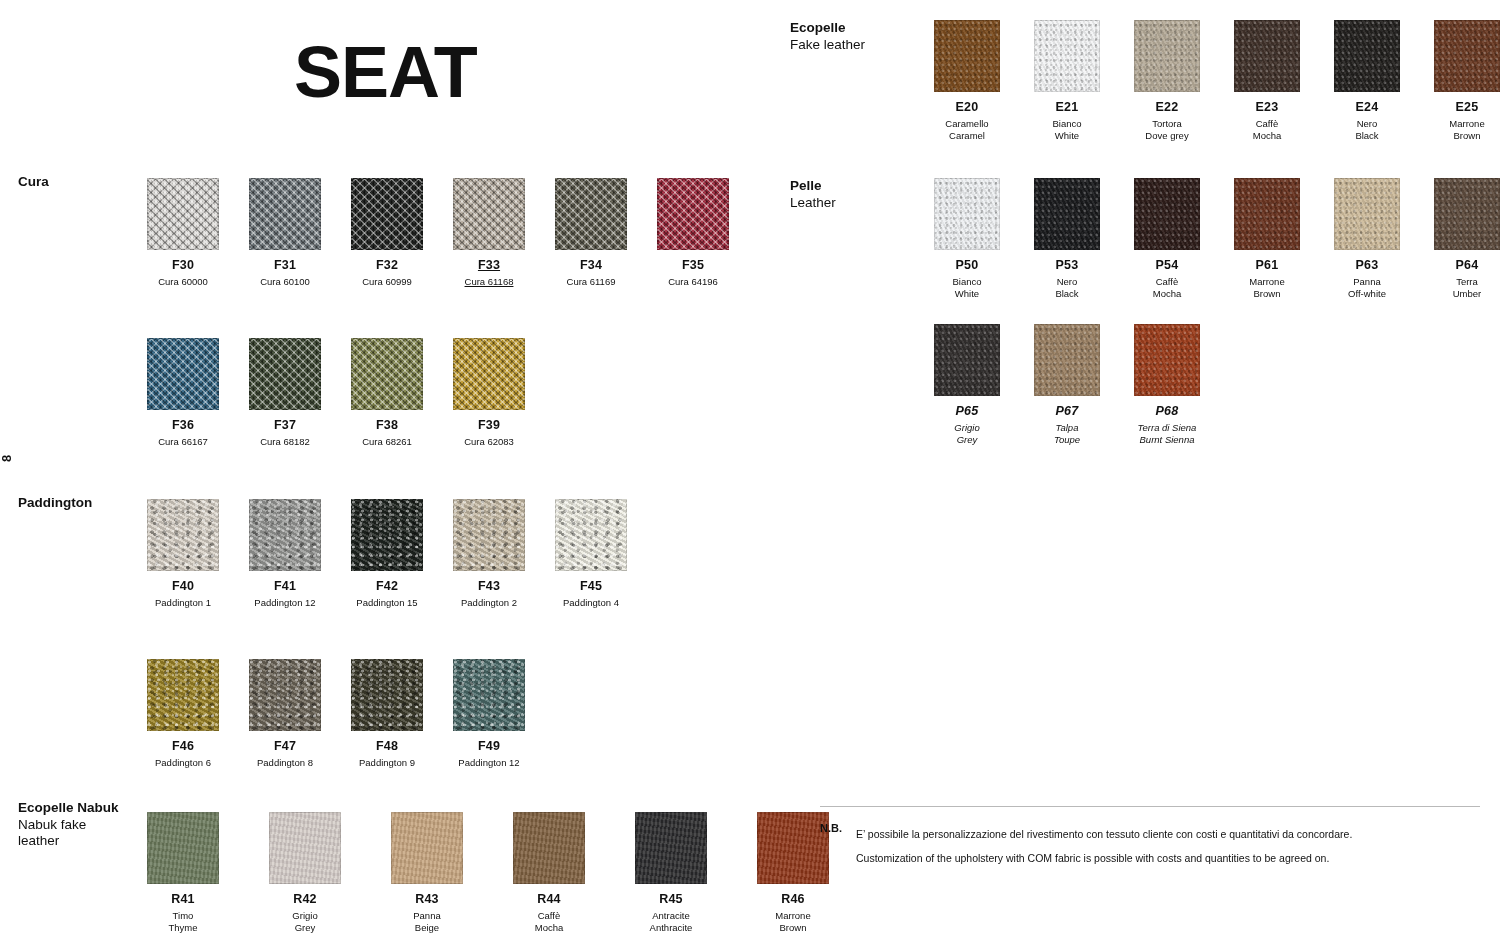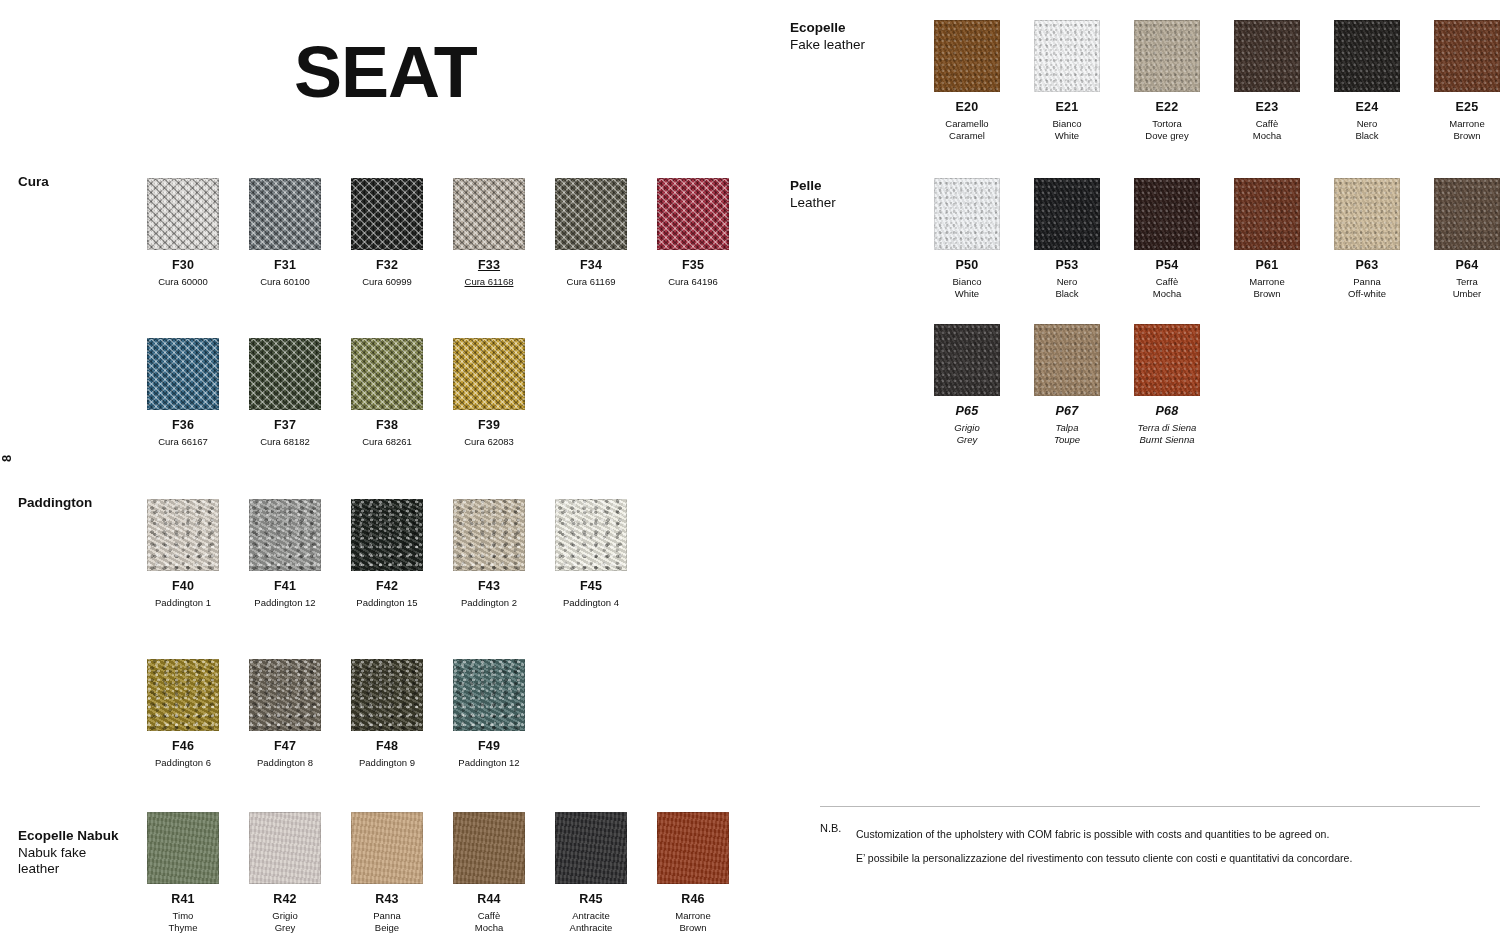--- a/index.html
+++ b/index.html
@@ -62,21 +62,21 @@
   #note{
     position:absolute;left:820px;top:806px;width:660px;
   }
   #note-rule{
     position:absolute;left:0;top:0;width:660px;height:1px;
     background:#b9b9b9;
   }
   #note-body{position:absolute;left:0;top:16px;width:660px;}
   #note-tag{
     position:absolute;left:0;top:0;
-    font-size:11px;font-weight:400;color:#111111;
+    font-size:11px;font-weight:700;color:#111111;
   }
   .note-line{
     margin-left:36px;font-size:10.5px;line-height:24px;color:#111111;
   }
 
   
 
   .tex-weave{
     background-image:
       repeating-linear-gradient(45deg,
@@ -223,23 +223,23 @@
         <div class="swatch tex-boucle" title="F48" style="width: 72px; height: 72px; margin: 0px auto; background-color: rgb(62, 60, 44);"></div>
         <div class="code">F48</div>
         <div class="desc">Paddington 9</div>
       </div>
       <div class="cell" style="width: 102px;">
         <div class="swatch tex-boucle" title="F49" style="width: 72px; height: 72px; margin: 0px auto; background-color: rgb(76, 107, 106);"></div>
         <div class="code">F49</div>
         <div class="desc">Paddington 12</div>
       </div>
     </div>
-    <div class="group-label" style="left: 18px; top: 828px;"><span class="gl-it">Ecopelle Nabuk</span><span class="gl-en">Nabuk fake
+    <div class="group-label" style="left: 18px; top: 800px;"><span class="gl-it">Ecopelle Nabuk</span><span class="gl-en">Nabuk fake
 leather</span></div>
-    <div class="row" style="left: 132px; top: 812px;">
+    <div class="row" style="left: 132px; top: 812px; gap: 20px;">
       <div class="cell" style="width: 102px;">
         <div class="swatch tex-nubuk" title="R41" style="width: 72px; height: 72px; margin: 0px auto; background-color: rgb(107, 122, 92);"></div>
         <div class="code">R41</div>
         <div class="desc">Timo
 Thyme</div>
       </div>
       <div class="cell" style="width: 102px;">
         <div class="swatch tex-nubuk" title="R42" style="width: 72px; height: 72px; margin: 0px auto; background-color: rgb(214, 206, 201);"></div>
         <div class="code">R42</div>
         <div class="desc">Grigio
@@ -369,16 +369,16 @@
         <div class="desc">Terra di Siena
 Burnt Sienna</div>
       </div>
     </div>
   </div>
 
 <div id="note">
   <div id="note-rule"></div>
   <div id="note-body">
     <div id="note-tag">N.B.</div>
+    <div class="note-line">E’ possibile la personalizzazione del rivestimento con tessuto cliente con costi e quantitativi da concordare.</div>
     <div class="note-line">Customization of the upholstery with COM fabric is possible with costs and quantities to be agreed on.</div>
-    <div class="note-line">E’ possibile la personalizzazione del rivestimento con tessuto cliente con costi e quantitativi da concordare.</div>
   </div>
 </div>
 
 </body></html>

